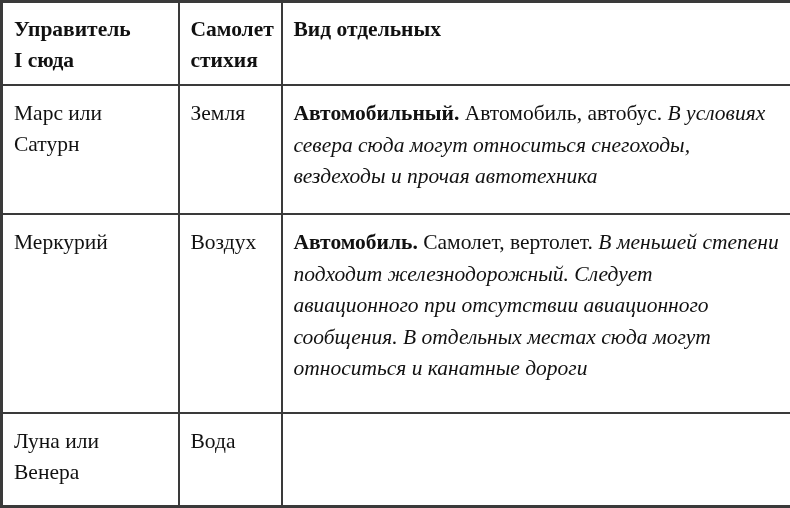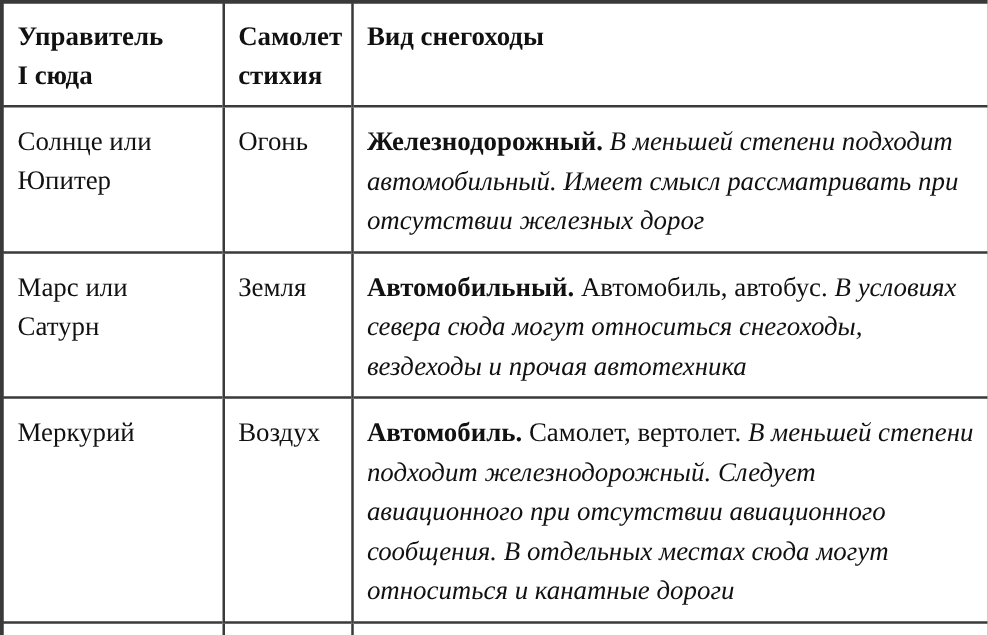--- a/index.html
+++ b/index.html
@@ -116,30 +116,25 @@
       <tr class="header-row">
         <th class="head-cell col-sep">
           <div>Управитель</div>
           <div>I сюда</div>
         </th>
         <th class="head-cell col-sep">
           <div>Самолет</div>
           <div>стихия</div>
         </th>
         <th class="head-cell">
-          <div>Вид снегоходы</div>
+          <div>Вид отдельных</div>
         </th>
       </tr>
     </thead>
     <tbody>
-      <tr class="body-row row-1">
-        <td class="plain-cell col-sep">Солнце или Юпитер</td>
-        <td class="plain-cell col-sep">Огонь</td>
-        <td class="desc-cell"><span class="lead">Железнодорожный.</span> <span class="ital">В меньшей степени подходит автомобильный. Имеет смысл рассматривать при отсутствии железных дорог</span></td>
-      </tr>
       <tr class="body-row row-2">
         <td class="plain-cell col-sep">Марс или Сатурн</td>
         <td class="plain-cell col-sep">Земля</td>
         <td class="desc-cell"><span class="lead">Автомобильный.</span> <span class="upright">Автомобиль, автобус.</span> <span class="ital">В условиях севера сюда могут относиться снегоходы, вездеходы и прочая автотехника</span></td>
       </tr>
       <tr class="body-row row-3">
         <td class="plain-cell col-sep">Меркурий</td>
         <td class="plain-cell col-sep">Воздух</td>
         <td class="desc-cell"><span class="lead">Автомобиль.</span> <span class="upright">Самолет, вертолет.</span> <span class="ital">В меньшей степени подходит железнодорожный. Следует авиационного при отсутствии авиационного сообщения. В отдельных местах сюда могут относиться и канатные дороги</span></td>
       </tr>

